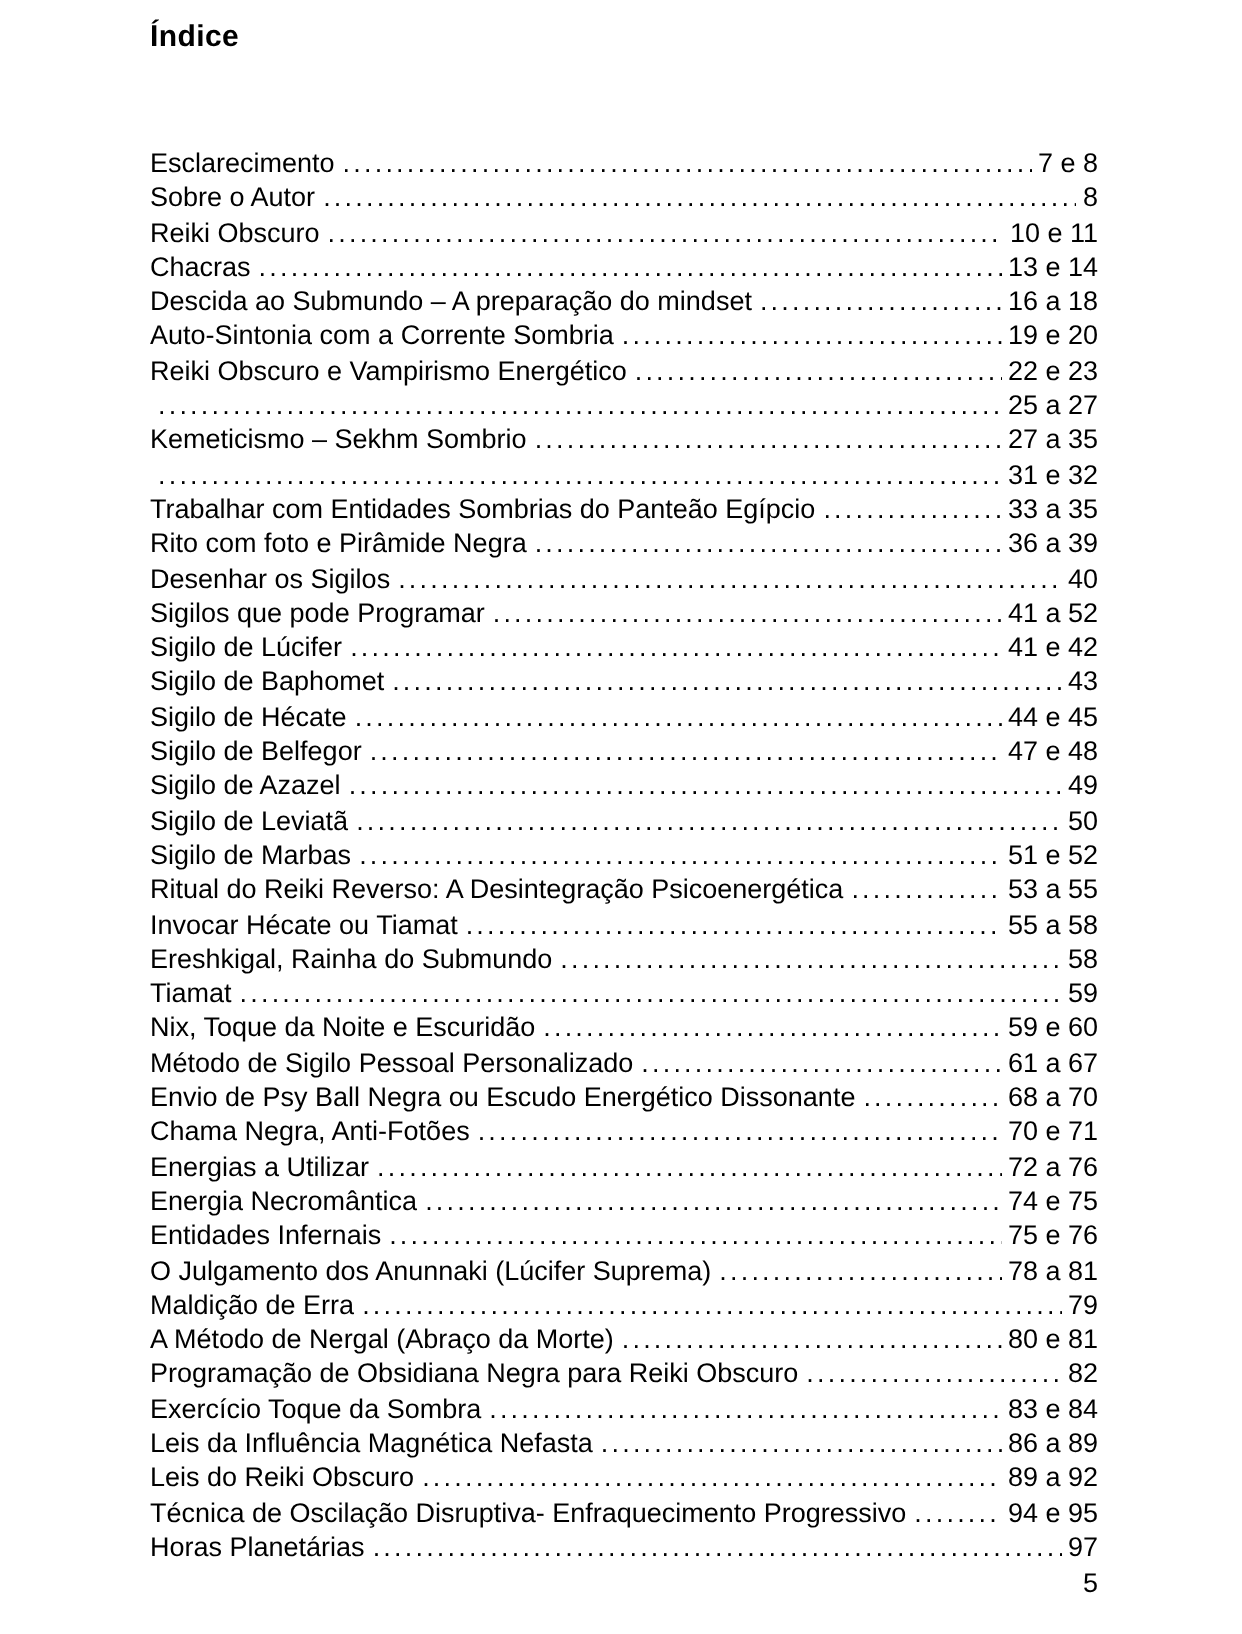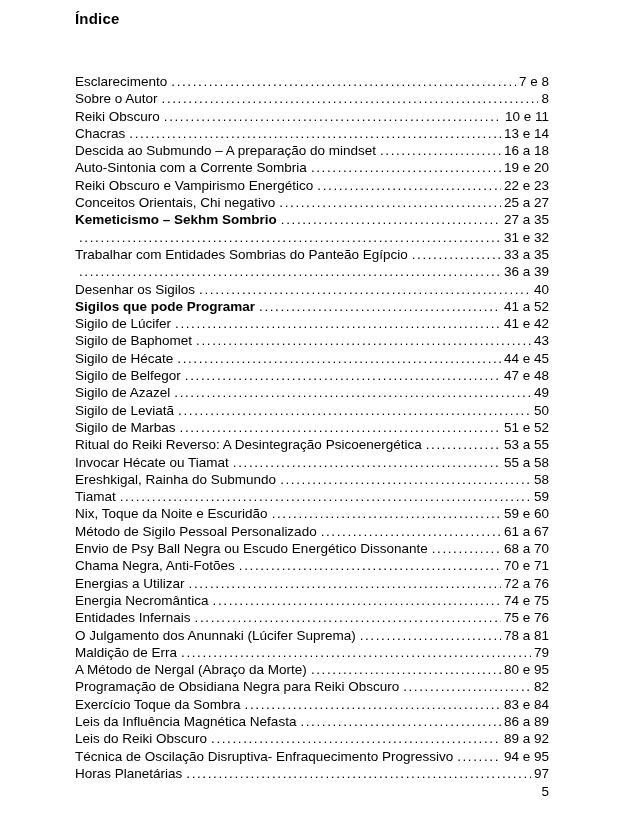--- a/index.html
+++ b/index.html
@@ -35,21 +35,21 @@
   }
   .toc-row {
     display: flex;
     align-items: baseline;
     font-size: 13.5px;
     line-height: 17.3px;
     height: 17.3px;
     white-space: nowrap;
   }
   .toc-row.bold .toc-label {
-    font-weight: bold;
+    font-weight: normal;
   }
   .toc-label {
     flex: 0 0 auto;
   }
   .toc-dots {
     flex: 1 1 auto;
     overflow: hidden;
     white-space: nowrap;
     margin: 0 3px 0 4px;
     min-width: 6px;
@@ -113,21 +113,20 @@
     <span class="toc-pages">19 e 20</span>
   </div>
 
   <div class="toc-row">
     <span class="toc-label">Reiki Obscuro e Vampirismo Energético</span>
     <span class="toc-dots"></span>
     <span class="toc-pages">22 e 23</span>
   </div>
 
   <div class="toc-row">
-    <span class="toc-label">Conceitos Orientais, Chi negativo</span>
     <span class="toc-dots"></span>
     <span class="toc-pages">25 a 27</span>
   </div>
 
   <div class="toc-row bold">
     <span class="toc-label">Kemeticismo – Sekhm Sombrio</span>
     <span class="toc-dots"></span>
     <span class="toc-pages">27 a 35</span>
   </div>
 
@@ -136,20 +135,21 @@
     <span class="toc-pages">31 e 32</span>
   </div>
 
   <div class="toc-row">
     <span class="toc-label">Trabalhar com Entidades Sombrias do Panteão Egípcio</span>
     <span class="toc-dots"></span>
     <span class="toc-pages">33 a 35</span>
   </div>
 
   <div class="toc-row">
+    <span class="toc-label">Rito com foto e Pirâmide Negra</span>
     <span class="toc-dots"></span>
     <span class="toc-pages">36 a 39</span>
   </div>
 
   <div class="toc-row">
     <span class="toc-label">Desenhar os Sigilos</span>
     <span class="toc-dots"></span>
     <span class="toc-pages">40</span>
   </div>
 
@@ -275,21 +275,21 @@
 
   <div class="toc-row">
     <span class="toc-label">Maldição de Erra</span>
     <span class="toc-dots"></span>
     <span class="toc-pages">79</span>
   </div>
 
   <div class="toc-row">
     <span class="toc-label">A Método de Nergal (Abraço da Morte)</span>
     <span class="toc-dots"></span>
-    <span class="toc-pages">80 e 95</span>
+    <span class="toc-pages">80 e 81</span>
   </div>
 
   <div class="toc-row">
     <span class="toc-label">Programação de Obsidiana Negra para Reiki Obscuro</span>
     <span class="toc-dots"></span>
     <span class="toc-pages">82</span>
   </div>
 
   <div class="toc-row">
     <span class="toc-label">Exercício Toque da Sombra</span>

